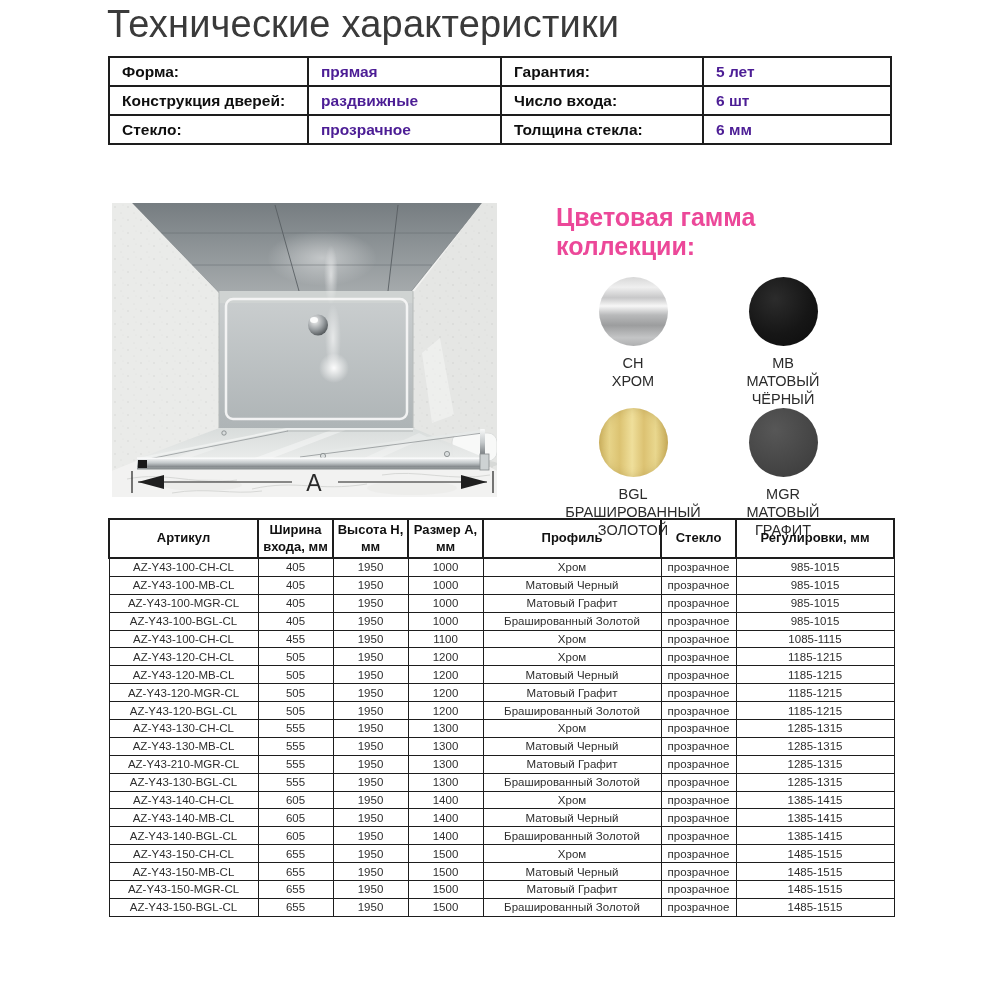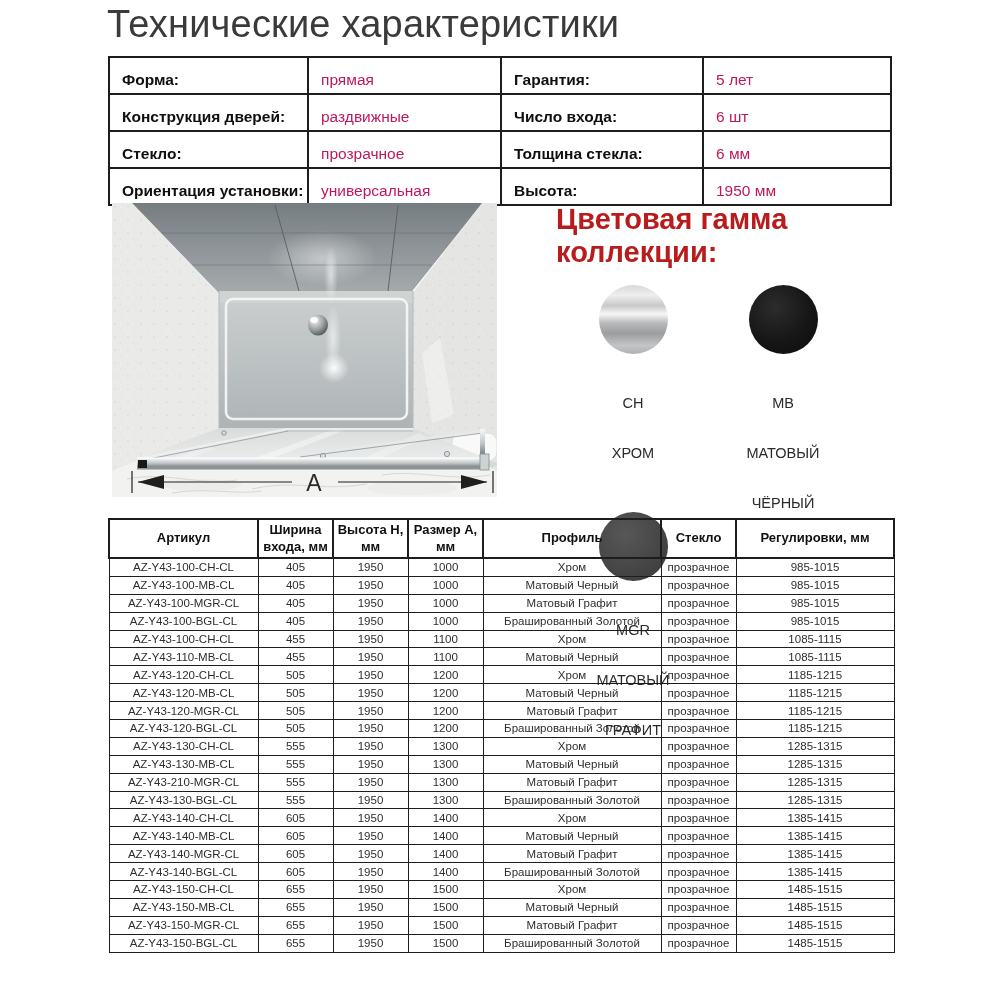--- a/index.html
+++ b/index.html
@@ -4,33 +4,33 @@
 <style>
   html,body{margin:0;padding:0;background:#ffffff;}
   .page{position:relative;width:1000px;height:1000px;background:#ffffff;overflow:hidden;
         font-family:"Liberation Sans",sans-serif;}
   
   .title{position:absolute;left:107px;top:3px;margin:0;font-size:38px;font-weight:400;
          color:#3a3a3a;letter-spacing:0.2px;}
   
   .spec-table{position:absolute;left:108px;top:56px;width:782px;border-collapse:collapse;
               table-layout:fixed;}
-  .spec-table td{border:2px solid #1d1d1d;height:27px;font-size:15.5px;padding:8px 4px 0 12px;
+  .spec-table td{border:2px solid #1d1d1d;height:27px;font-size:15.5px;padding:0 4px 0 12px;
                  vertical-align:middle;white-space:nowrap;overflow:hidden;margin-top:20px;}
   .spec-label{font-weight:bold;color:#0f0f0f;}
-  .spec-value{font-weight:400;color:#be185d;}
+  .spec-value{font-weight:700;color:#4c1d95;}
   
   .render{position:absolute;left:112px;top:203px;width:385px;height:294px;}
   .render svg{display:block;width:100%;height:100%;}
   
   .colors{position:absolute;left:556px;top:203px;width:344px;}
-  .colors-heading{font-size:29px;font-weight:bold;color:#b91c1c;}
+  .colors-heading{font-size:25px;font-weight:bold;color:#ec4899;}
   .swatch-grid{margin-top:16px;margin-left:2px;display:grid;grid-template-columns:150px 150px;
                row-gap:0;}
-  .swatch{display:flex;flex-direction:column;align-items:center;text-align:center;gap:32px;}
+  .swatch{display:flex;flex-direction:column;align-items:center;text-align:center;}
   .swatch-circle{width:69px;height:69px;border-radius:50%;}
   .finish-chrome{background:linear-gradient(180deg,#d8d8d8 0%,#efefef 15%,#c8c8c9 30%,
       #f7f7f7 42%,#b9babb 55%,#9c9d9e 70%,#c4c5c6 88%,#aeafb0 100%);}
   .finish-matte-black{background:radial-gradient(circle at 38% 32%,#2c2c2c 0%,#161616 55%,#0c0c0c 100%);}
   .finish-brushed-gold{background:linear-gradient(90deg,#d3b865 0%,#e7d489 15%,#dcc372 30%,
       #efdf9b 48%,#dcc272 65%,#e9d78e 82%,#cdb15e 100%);
       box-shadow:inset 0 0 9px rgba(140,110,40,.28);}
   .finish-matte-graphite{background:radial-gradient(circle at 38% 32%,#575757 0%,#454545 60%,#393939 100%);}
   .swatch-code{margin-top:8px;font-size:14.5px;color:#2b2b2b;line-height:18px;}
   .swatch-line{font-size:14.5px;color:#2b2b2b;line-height:18px;}
@@ -67,26 +67,20 @@
           <td class="spec-label">Конструкция дверей:</td>
           <td class="spec-value">раздвижные</td>
           <td class="spec-label">Число входа:</td>
           <td class="spec-value">6 шт</td>
         </tr>
         <tr>
           <td class="spec-label">Стекло:</td>
           <td class="spec-value">прозрачное</td>
           <td class="spec-label">Толщина стекла:</td>
           <td class="spec-value">6 мм</td>
-        </tr>
-        <tr>
-          <td class="spec-label">Ориентация установки:</td>
-          <td class="spec-value">универсальная</td>
-          <td class="spec-label">Высота:</td>
-          <td class="spec-value">1950 мм</td>
         </tr>
       </tbody>
   </table>
 
   <div class="render">
     <svg viewBox="0 0 385 294" xmlns="http://www.w3.org/2000/svg">
       <defs>
         <pattern id="speck" width="13" height="13" patternUnits="userSpaceOnUse">
           <rect width="13" height="13" fill="#eaebe9"></rect>
           <circle cx="3" cy="4" r="0.7" fill="#d3d4d1"></circle>
@@ -225,20 +219,26 @@
           <div class="swatch-code">CH</div>
           <div class="swatch-line">ХРОМ</div>
         </div>
         <div class="swatch">
           <div class="swatch-circle finish-matte-black"></div>
           <div class="swatch-code">MB</div>
           <div class="swatch-line">МАТОВЫЙ</div>
           <div class="swatch-line">ЧЁРНЫЙ</div>
         </div>
         <div class="swatch">
+          <div class="swatch-circle finish-brushed-gold"></div>
+          <div class="swatch-code">BGL</div>
+          <div class="swatch-line">БРАШИРОВАННЫЙ</div>
+          <div class="swatch-line">ЗОЛОТОЙ</div>
+        </div>
+        <div class="swatch">
           <div class="swatch-circle finish-matte-graphite"></div>
           <div class="swatch-code">MGR</div>
           <div class="swatch-line">МАТОВЫЙ</div>
           <div class="swatch-line">ГРАФИТ</div>
         </div>
       </div>
   </div>
 
   <table class="main-table">
     <colgroup>
@@ -301,29 +301,20 @@
         <tr>
           <td>AZ-Y43-100-CH-CL</td>
           <td>455</td>
           <td>1950</td>
           <td>1100</td>
           <td>Хром</td>
           <td>прозрачное</td>
           <td>1085-1115</td>
         </tr>
         <tr>
-          <td>AZ-Y43-110-MB-CL</td>
-          <td>455</td>
-          <td>1950</td>
-          <td>1100</td>
-          <td>Матовый Черный</td>
-          <td>прозрачное</td>
-          <td>1085-1115</td>
-        </tr>
-        <tr>
           <td>AZ-Y43-120-CH-CL</td>
           <td>505</td>
           <td>1950</td>
           <td>1200</td>
           <td>Хром</td>
           <td>прозрачное</td>
           <td>1185-1215</td>
         </tr>
         <tr>
           <td>AZ-Y43-120-MB-CL</td>
@@ -400,29 +391,20 @@
         <tr>
           <td>AZ-Y43-140-MB-CL</td>
           <td>605</td>
           <td>1950</td>
           <td>1400</td>
           <td>Матовый Черный</td>
           <td>прозрачное</td>
           <td>1385-1415</td>
         </tr>
         <tr>
-          <td>AZ-Y43-140-MGR-CL</td>
-          <td>605</td>
-          <td>1950</td>
-          <td>1400</td>
-          <td>Матовый Графит</td>
-          <td>прозрачное</td>
-          <td>1385-1415</td>
-        </tr>
-        <tr>
           <td>AZ-Y43-140-BGL-CL</td>
           <td>605</td>
           <td>1950</td>
           <td>1400</td>
           <td>Брашированный Золотой</td>
           <td>прозрачное</td>
           <td>1385-1415</td>
         </tr>
         <tr>
           <td>AZ-Y43-150-CH-CL</td>

